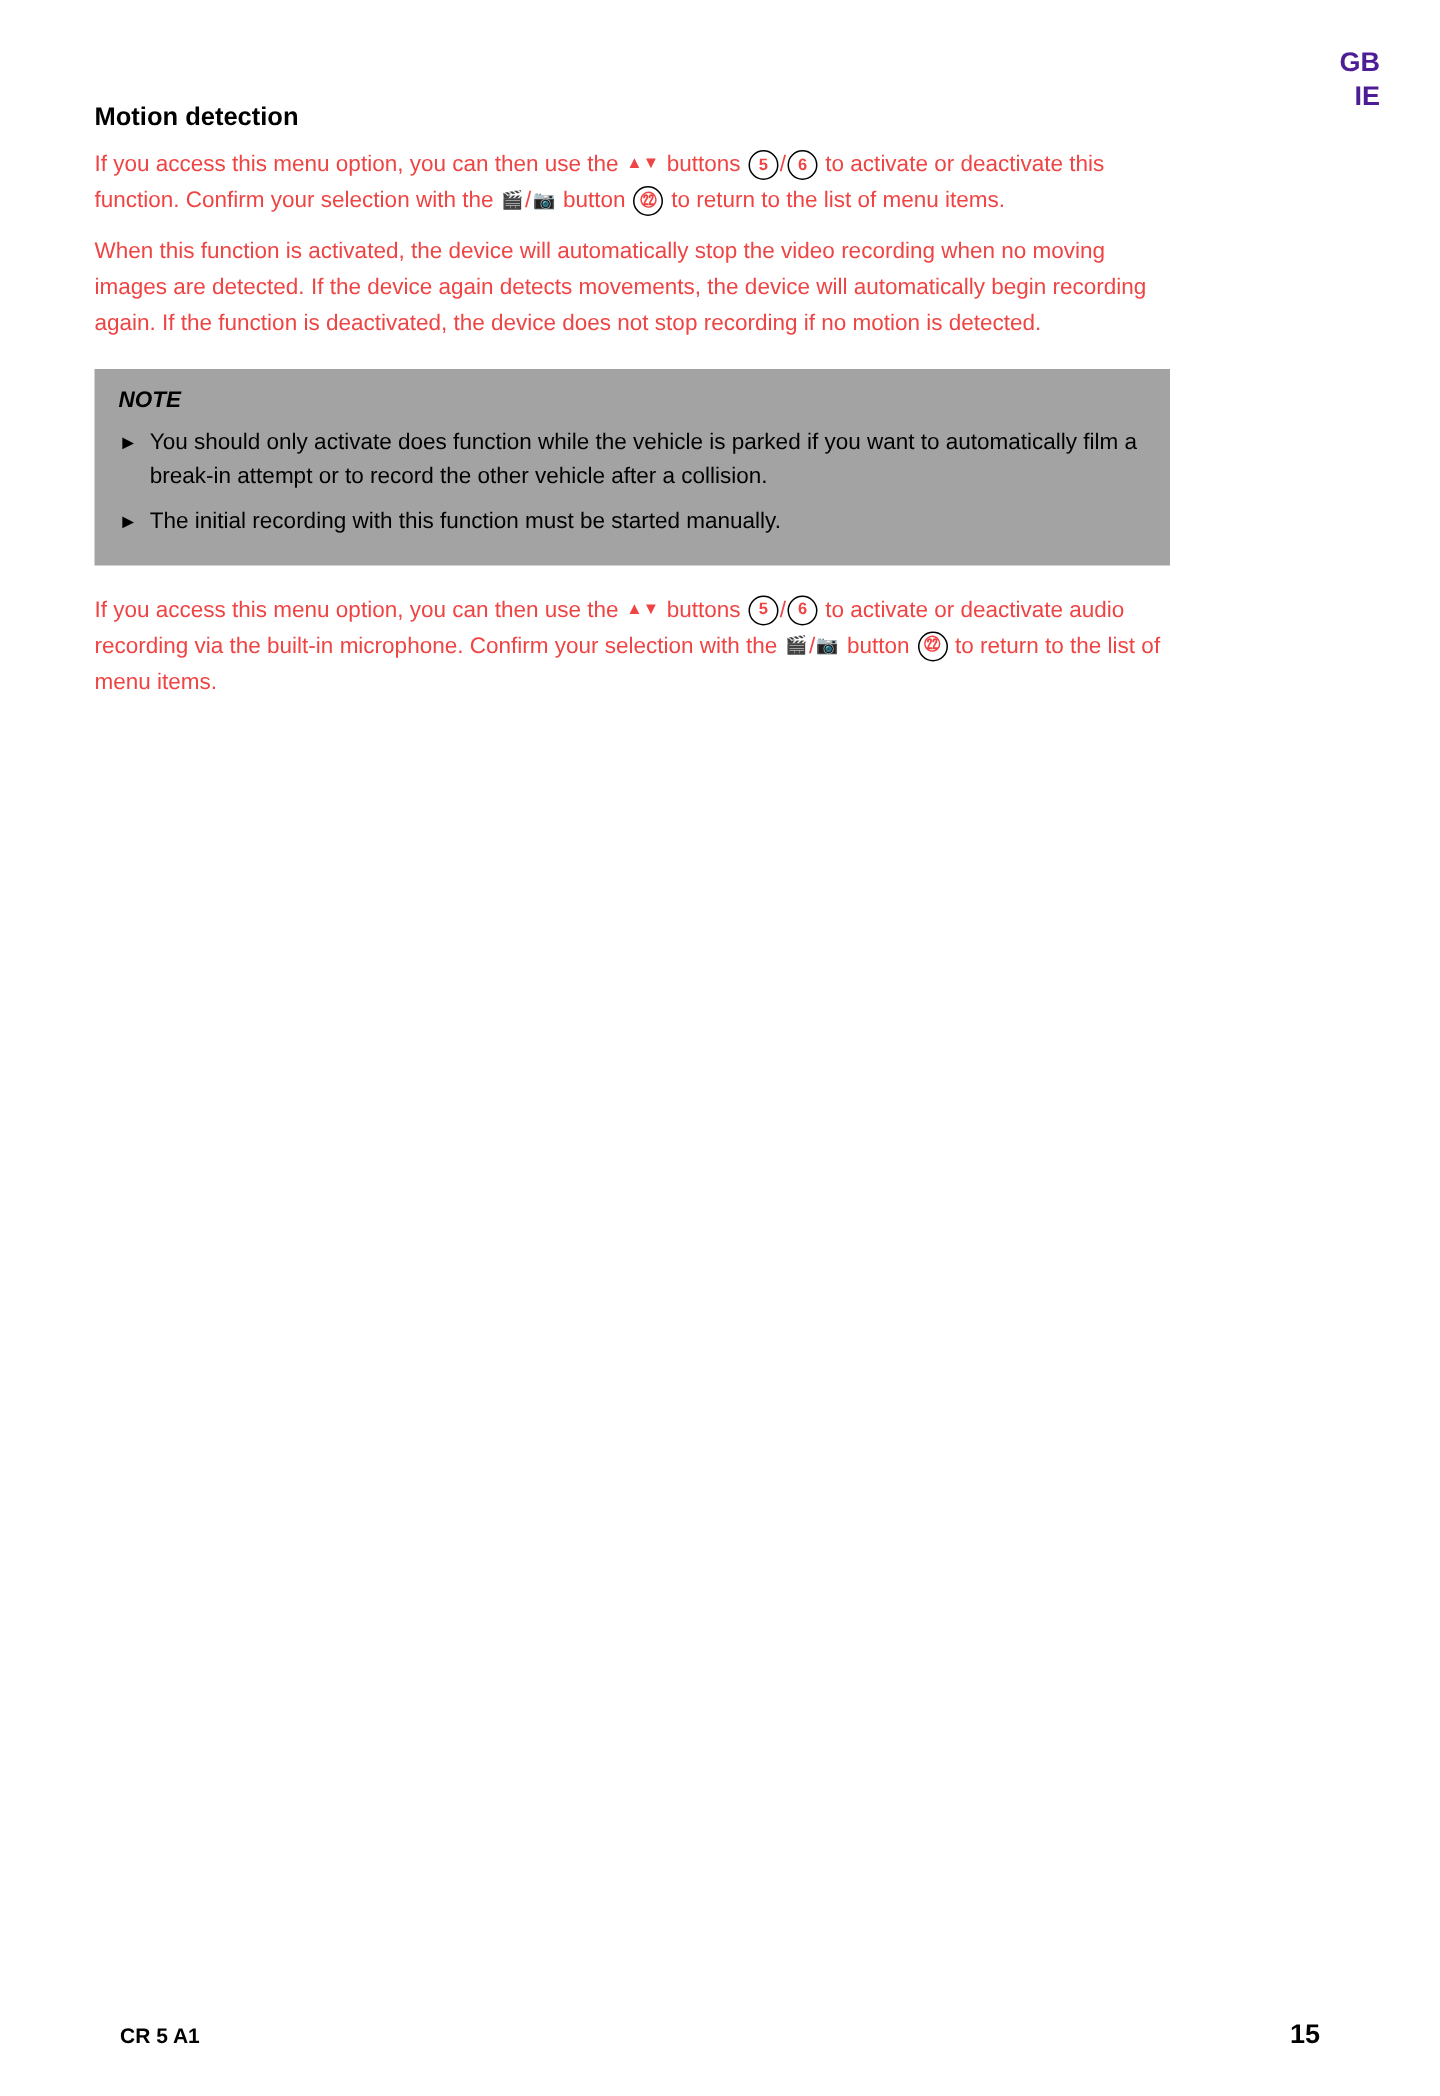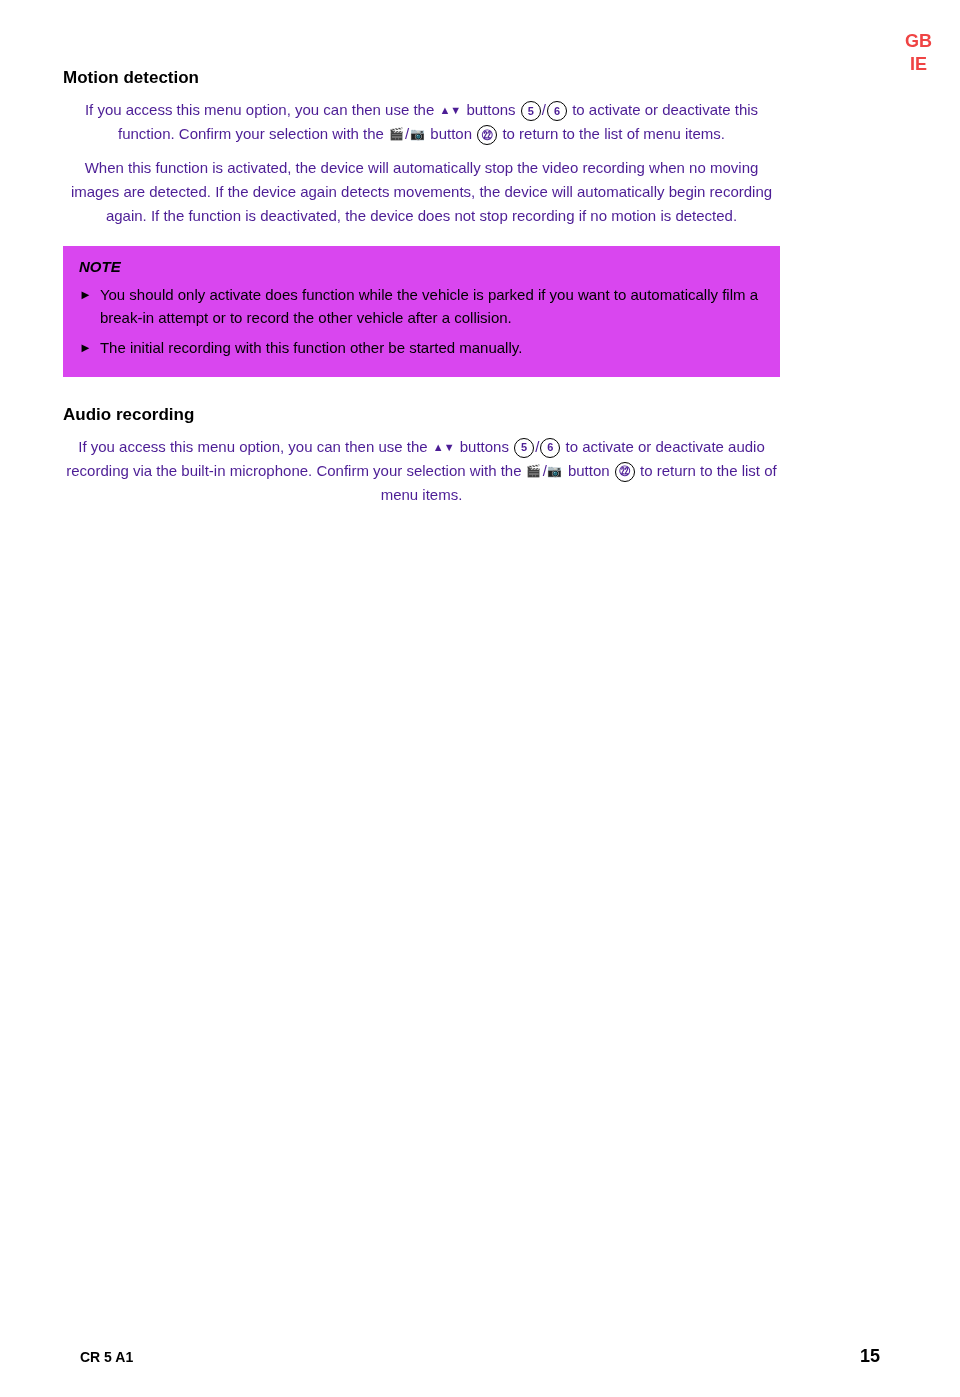--- a/index.html
+++ b/index.html
@@ -19,45 +19,44 @@
     }
 
     .page-content {
       padding: 40px 80px 60px 63px;
       max-width: 860px;
     }
 
     .corner-badge {
       position: absolute;
       top: 30px;
-      right: 28px;
-      text-align: center;
+      right: 40px;
+      text-align: right;
       font-size: 18px;
       font-weight: bold;
       line-height: 1.3;
-      color: #ef4444;
+      color: #4c1d95;
     }
 
     h2.section-title {
       font-size: 17px;
       font-weight: bold;
       margin-bottom: 10px;
       margin-top: 28px;
     }
 
     p.body-text {
       font-size: 15px;
       line-height: 1.6;
       margin-bottom: 10px;
-      color: #4c1d95;
-      text-align: center;
+      color: #ef4444;
     }
 
     .note-box {
-      background-color: #d946ef;
+      background-color: #a3a3a3;
       padding: 12px 16px 12px 16px;
       margin: 18px 0 18px 0;
     }
 
     .note-title {
       font-size: 15px;
       font-weight: bold;
       margin-bottom: 8px;
       font-style: italic;
     }
@@ -163,25 +162,24 @@
   </p>
 
   <div class="note-box">
     <div class="note-title">NOTE</div>
     <div class="note-item">
       <span class="note-arrow">►</span>
       <span class="note-item-text">You should only activate does function while the vehicle is parked if you want to automatically film a break-in attempt or to record the other vehicle after a collision.</span>
     </div>
     <div class="note-item">
       <span class="note-arrow">►</span>
-      <span class="note-item-text">The initial recording with this function other be started manually.</span>
+      <span class="note-item-text">The initial recording with this function must be started manually.</span>
     </div>
   </div>
 
-  <h2 class="section-title">Audio recording</h2>
 
   <p class="body-text">
     If you access this menu option, you can then use the 
     <span class="icon-triangle">▲▼</span>
     buttons 
     <span class="icon-circle">5</span>/<span class="icon-circle">6</span>
     to activate or deactivate audio recording via the built-in microphone. Confirm your selection with the 
     <span class="icon-camera">🎬</span>/<span class="icon-camera">📷</span>
     button 
     <span class="icon-circle">㉒</span>

